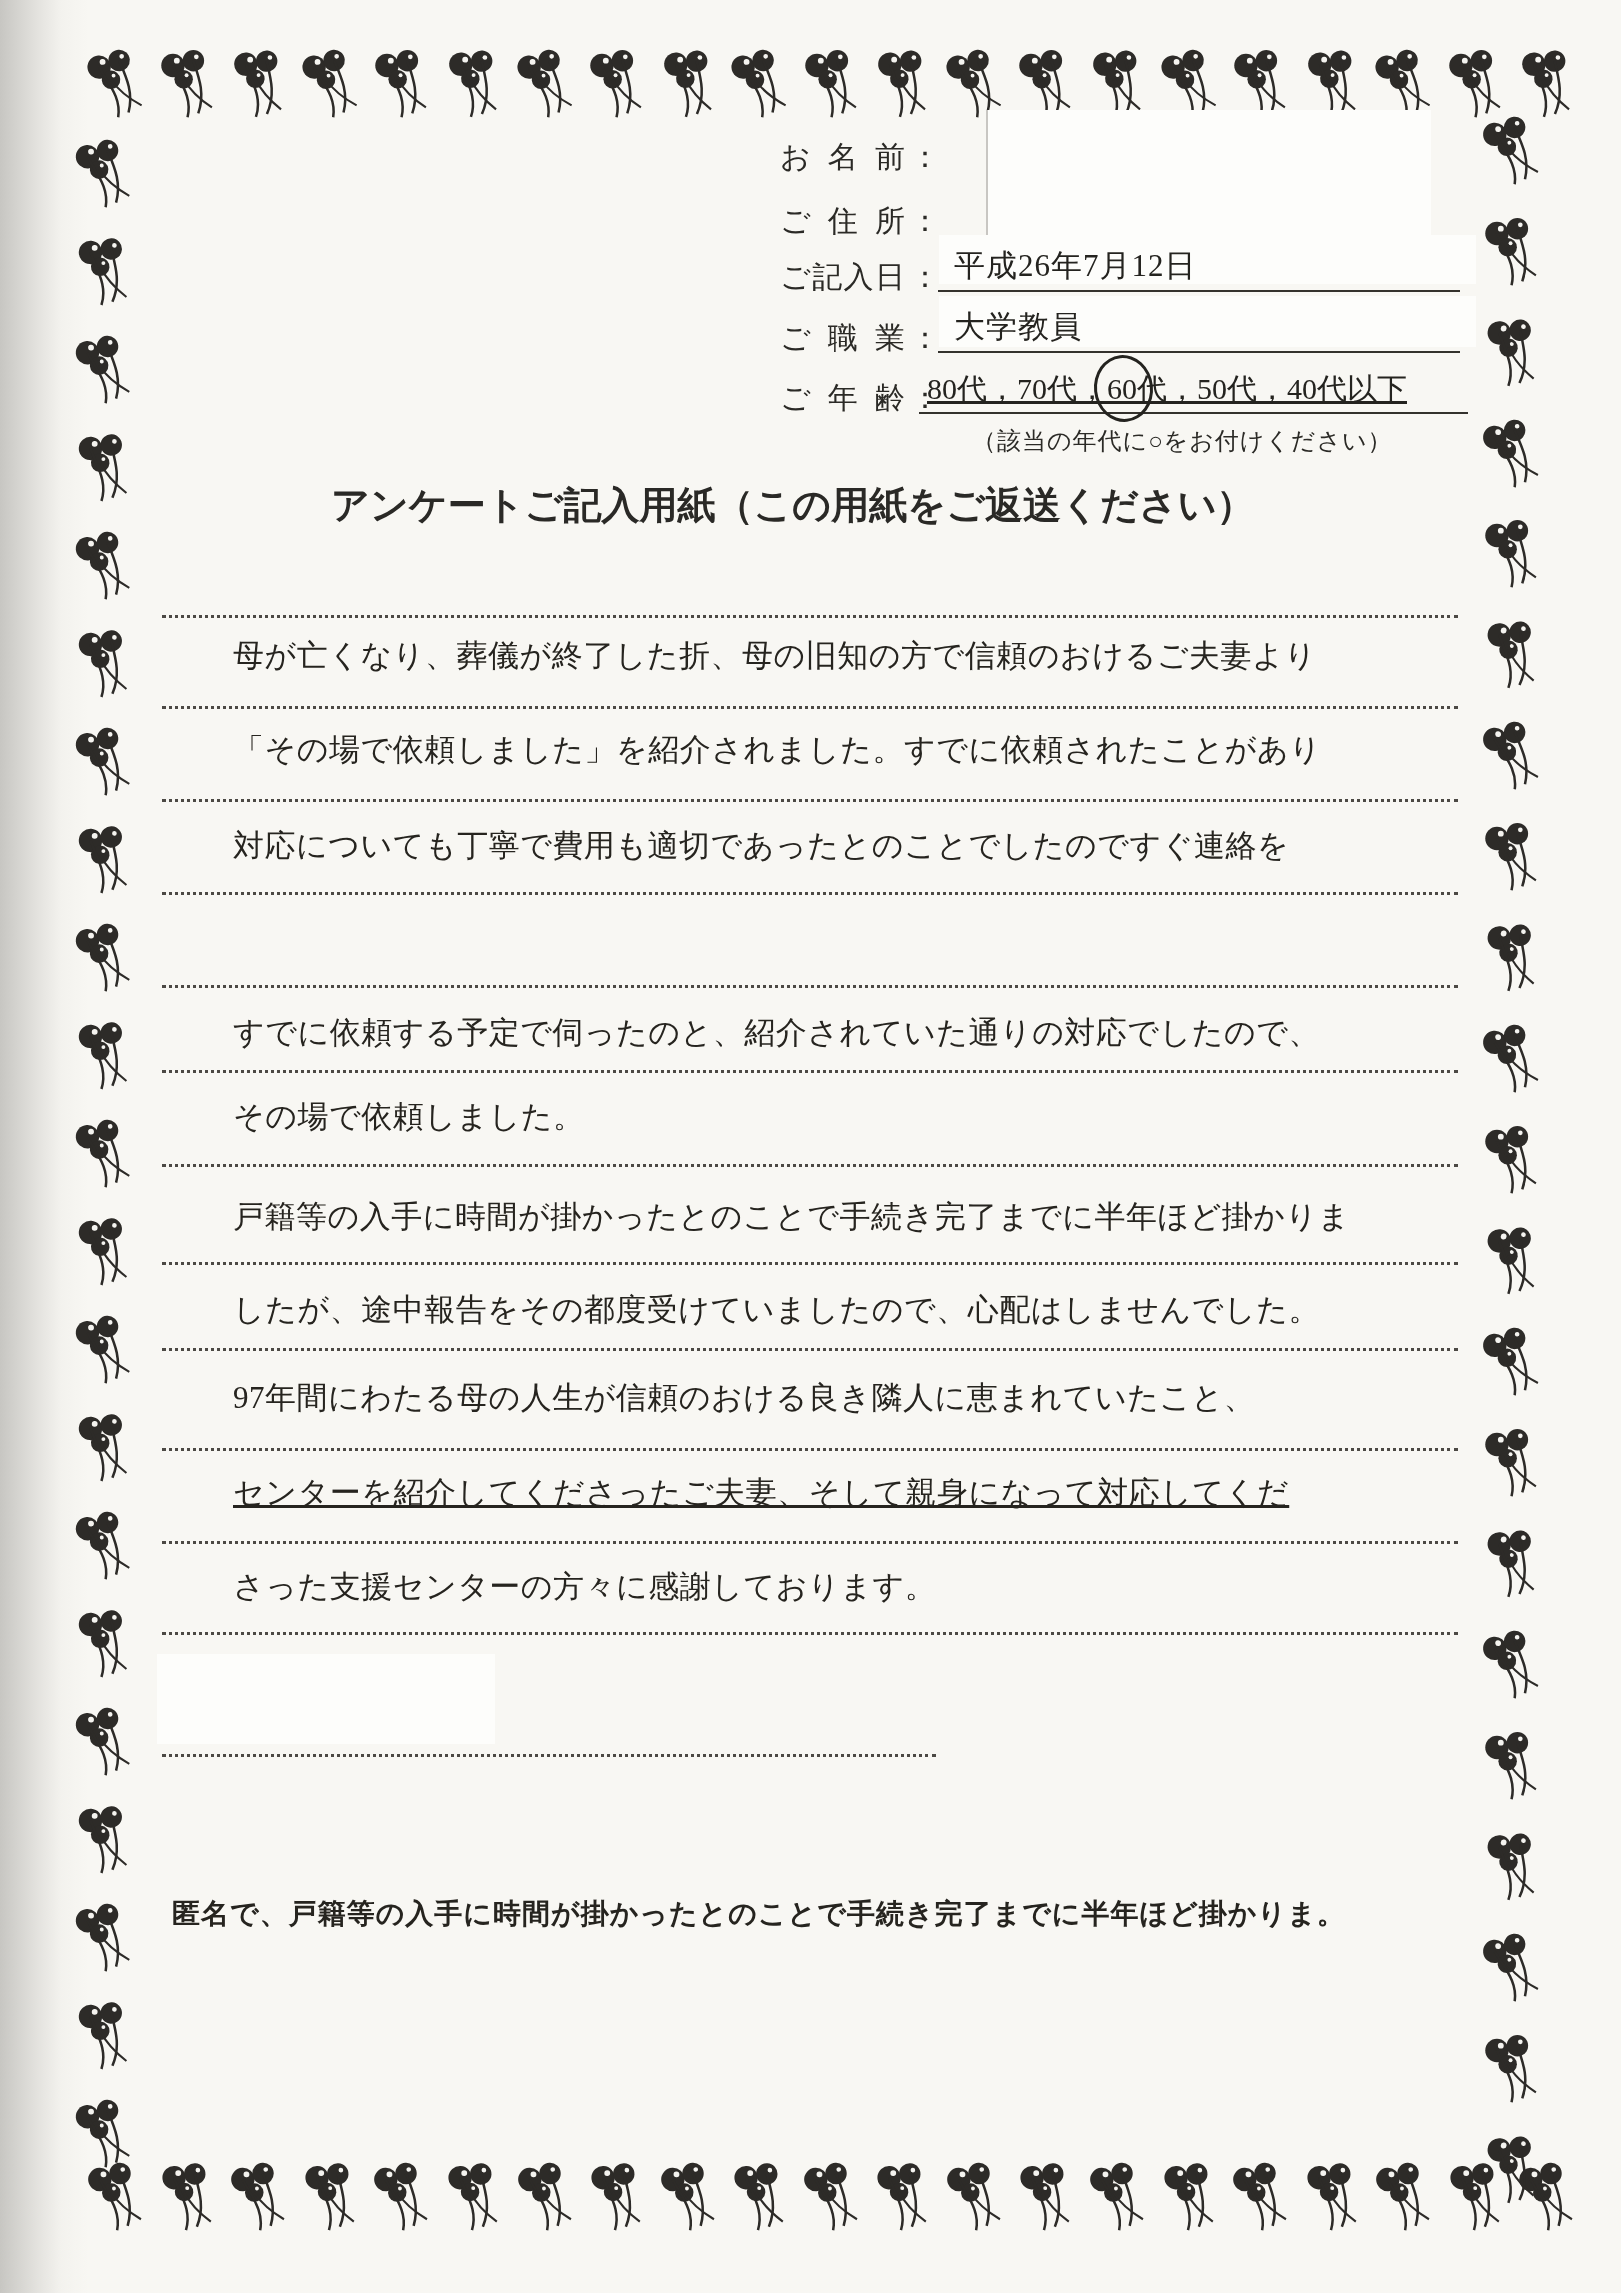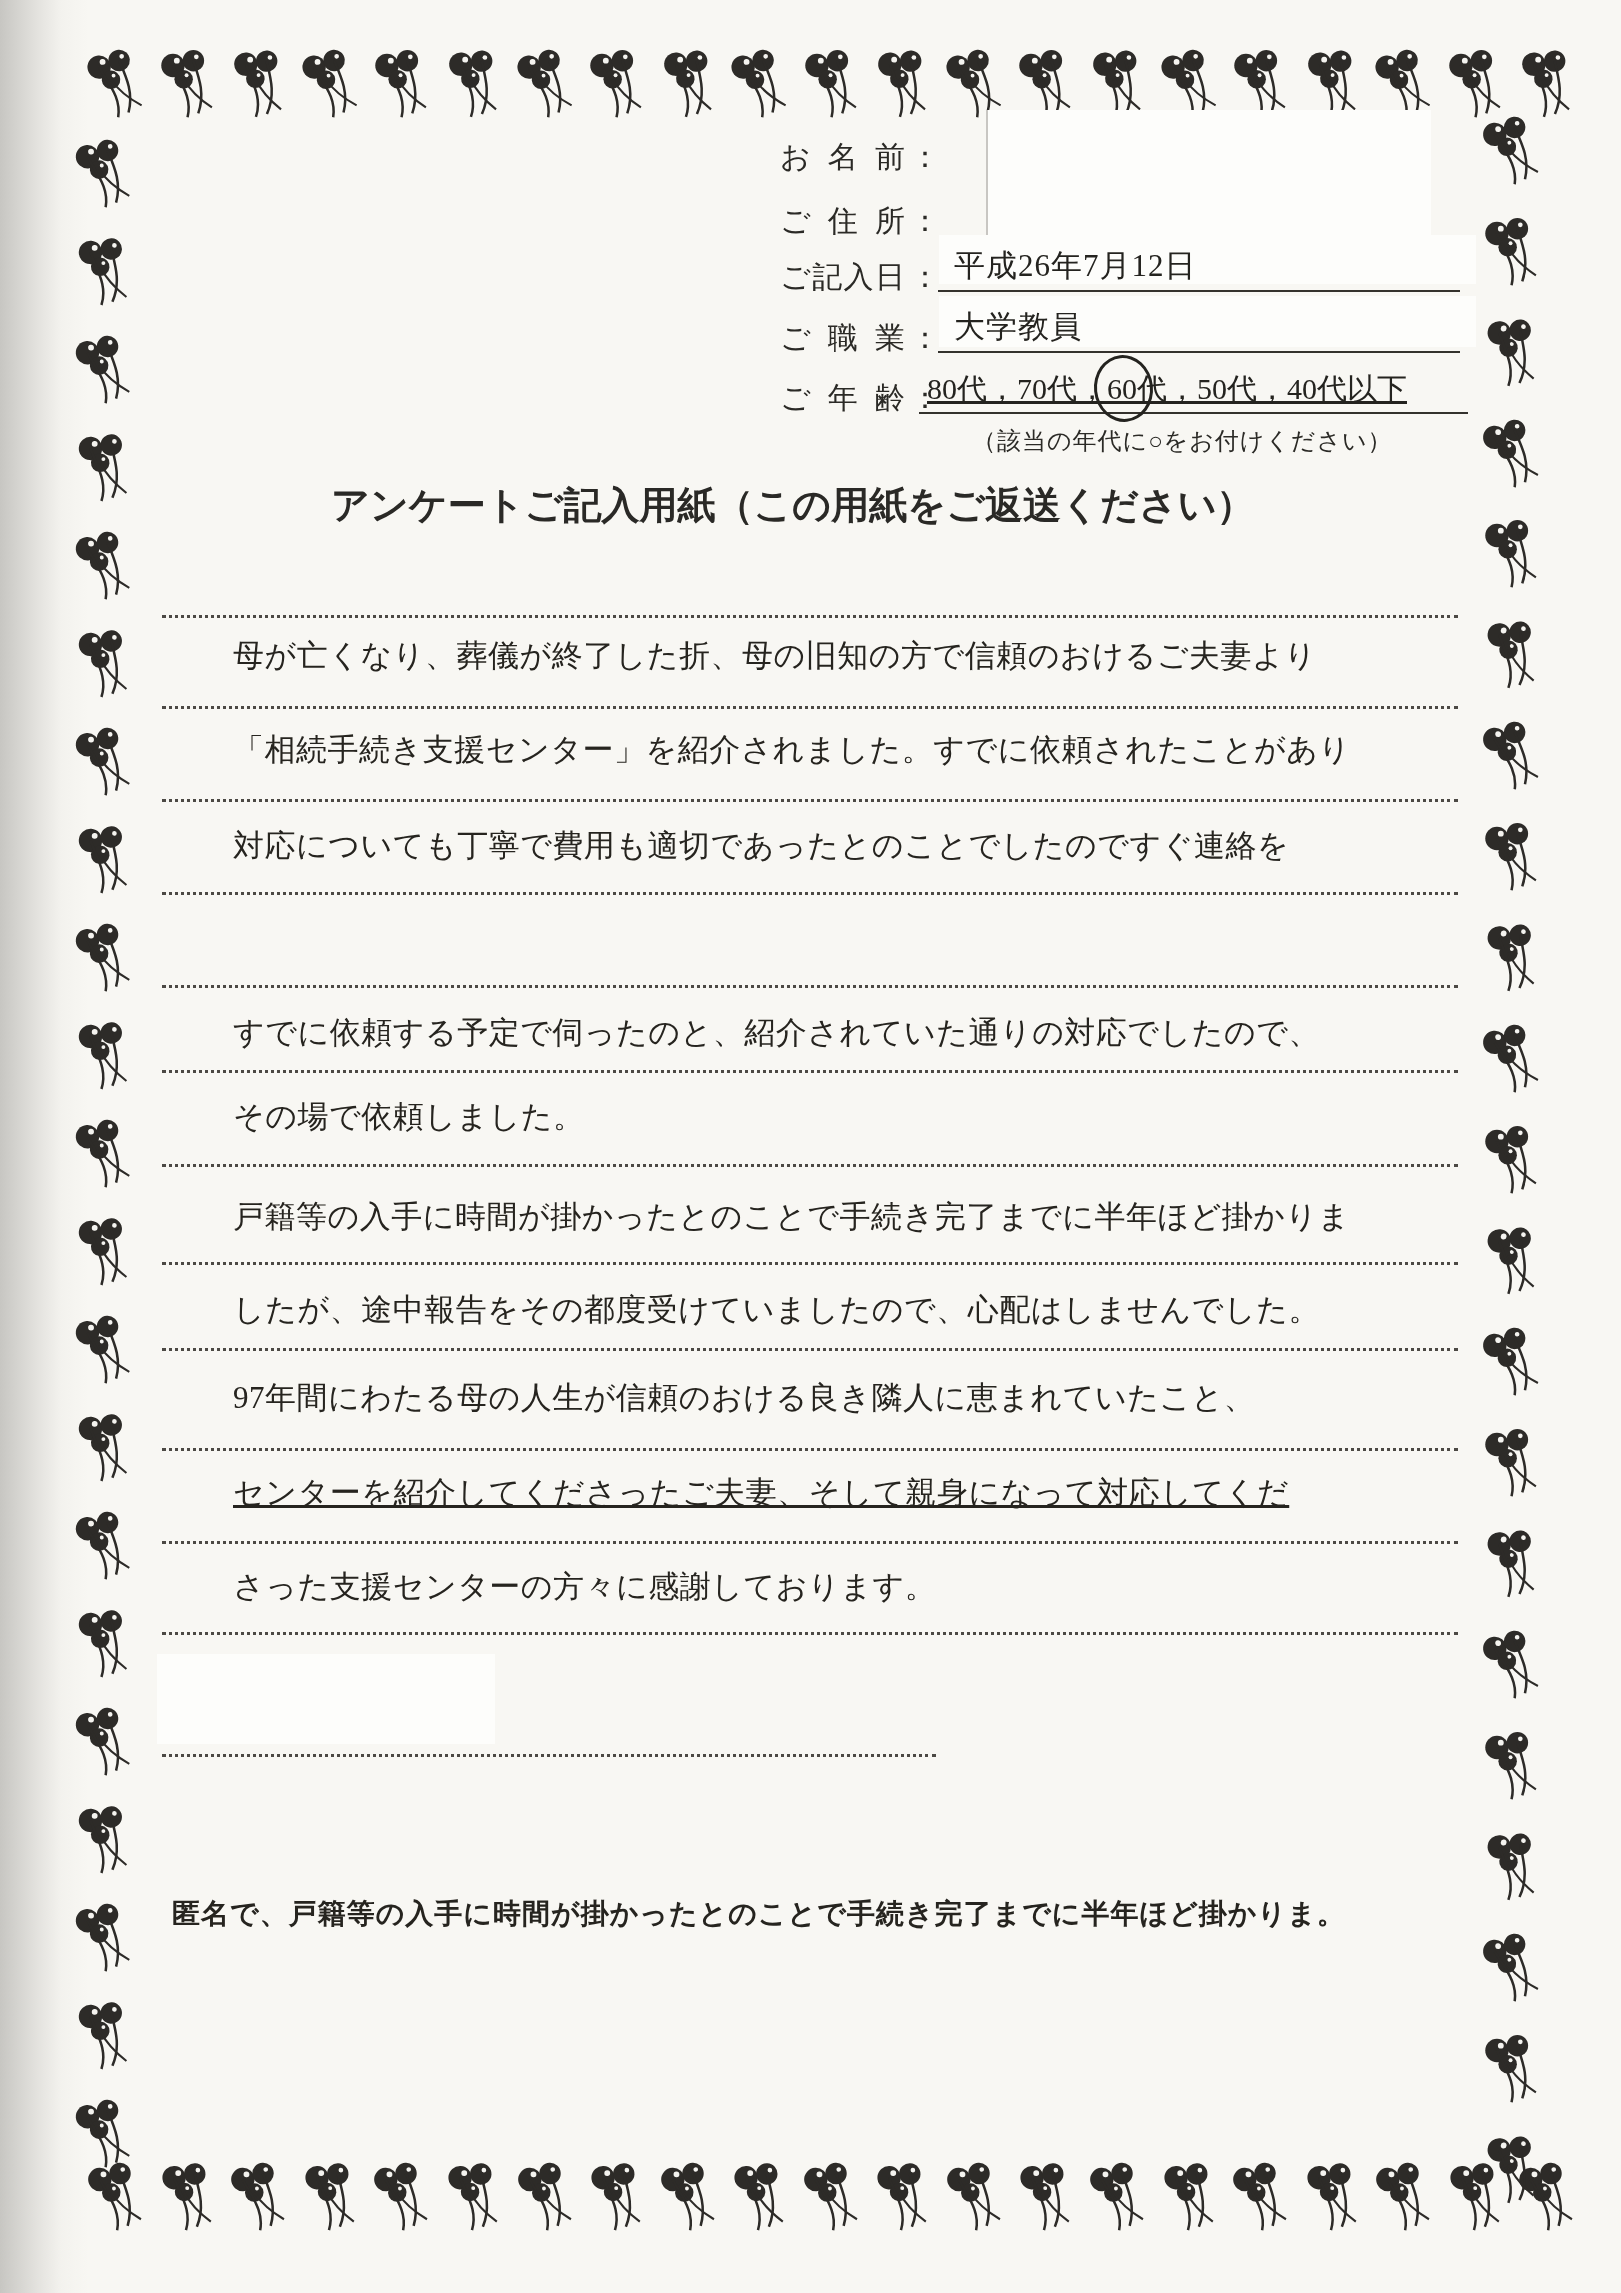--- a/index.html
+++ b/index.html
@@ -1362,21 +1362,21 @@
   <div class="dline" style="top:1070px;"></div>
   <div class="dline" style="top:1164px;"></div>
   <div class="dline" style="top:1262px;"></div>
   <div class="dline" style="top:1348px;"></div>
   <div class="dline" style="top:1448px;"></div>
   <div class="dline" style="top:1541px;"></div>
   <div class="dline" style="top:1632px;"></div>
   <div class="dline short1" style="top:1754px;"></div>
 
   <div class="sline" style="top:635px;">母が亡くなり、葬儀が終了した折、母の旧知の方で信頼のおけるご夫妻より</div>
-  <div class="sline" style="top:729px;">「相続手続き支援センター」を紹介されました。すでに依頼されたことがあり</div>
+  <div class="sline" style="top:729px;">「その場で依頼しました」を紹介されました。すでに依頼されたことがあり</div>
   <div class="sline" style="top:825px;">対応についても丁寧で費用も適切であったとのことでしたのですぐ連絡を</div>
   <div class="sline" style="top:1012px;">すでに依頼する予定で伺ったのと、紹介されていた通りの対応でしたので、</div>
   <div class="sline" style="top:1096px;">その場で依頼しました。</div>
   <div class="sline" style="top:1196px;">戸籍等の入手に時間が掛かったとのことで手続き完了までに半年ほど掛かりま</div>
   <div class="sline" style="top:1289px;">したが、途中報告をその都度受けていましたので、心配はしませんでした。</div>
   <div class="sline" style="top:1377px;">97年間にわたる母の人生が信頼のおける良き隣人に恵まれていたこと、</div>
   <div class="sline" style="top:1472px;text-decoration:underline;">センターを紹介してくださったご夫妻、そして親身になって対応してくだ</div>
   <div class="sline" style="top:1566px;">さった支援センターの方々に感謝しております。</div>
 
   <div id="footer-note">匿名で、戸籍等の入手に時間が掛かったとのことで手続き完了までに半年ほど掛かりま。</div>

